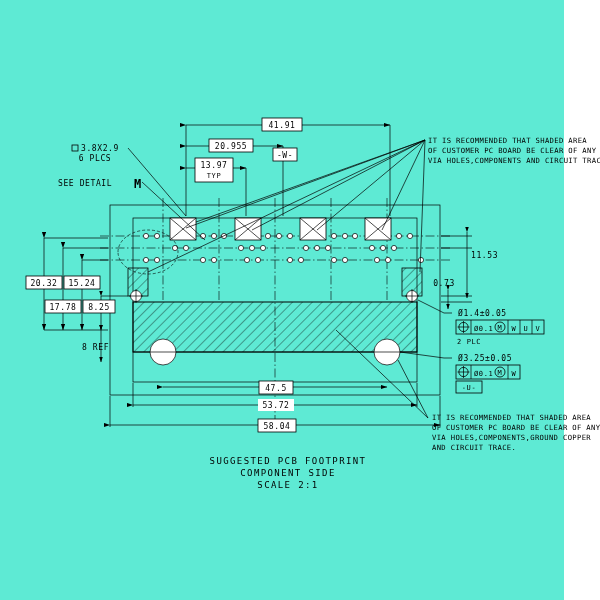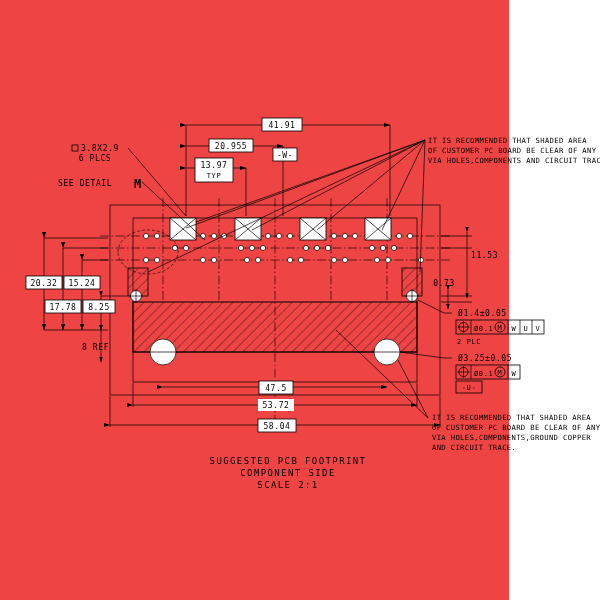--- a/index.html
+++ b/index.html
@@ -1,19 +1,19 @@
 <!DOCTYPE html>
 <html><head>
 <meta charset="utf-8">
 <title>Suggested PCB Footprint</title>
 <style>
   html,body{margin:0;padding:0;background:#ffffff;}
   body{width:600px;height:600px;overflow:hidden;
        font-family:"DejaVu Sans Mono","Liberation Mono",monospace;}
-  #sheet{position:relative;width:509px;height:600px;background:#ef4444;}
+  #sheet{position:relative;width:564px;height:600px;background:#5eead4;}
   svg{display:block;}
   .dimtxt{font-family:"DejaVu Sans Mono","Liberation Mono",monospace;
           font-size:8px;fill:#000;letter-spacing:.6px;}
   .dimtxt.sm{font-size:7px;}
   .note{font-family:"DejaVu Sans Mono","Liberation Mono",monospace;
         font-size:7.2px;fill:#000;letter-spacing:.35px;}
   .title{font-family:"DejaVu Sans Mono","Liberation Mono",monospace;
          font-size:9px;fill:#000;letter-spacing:1.4px;}
   .bigm{font-family:"DejaVu Sans Mono","Liberation Mono",monospace;
         font-size:12px;font-weight:bold;fill:#000;}

